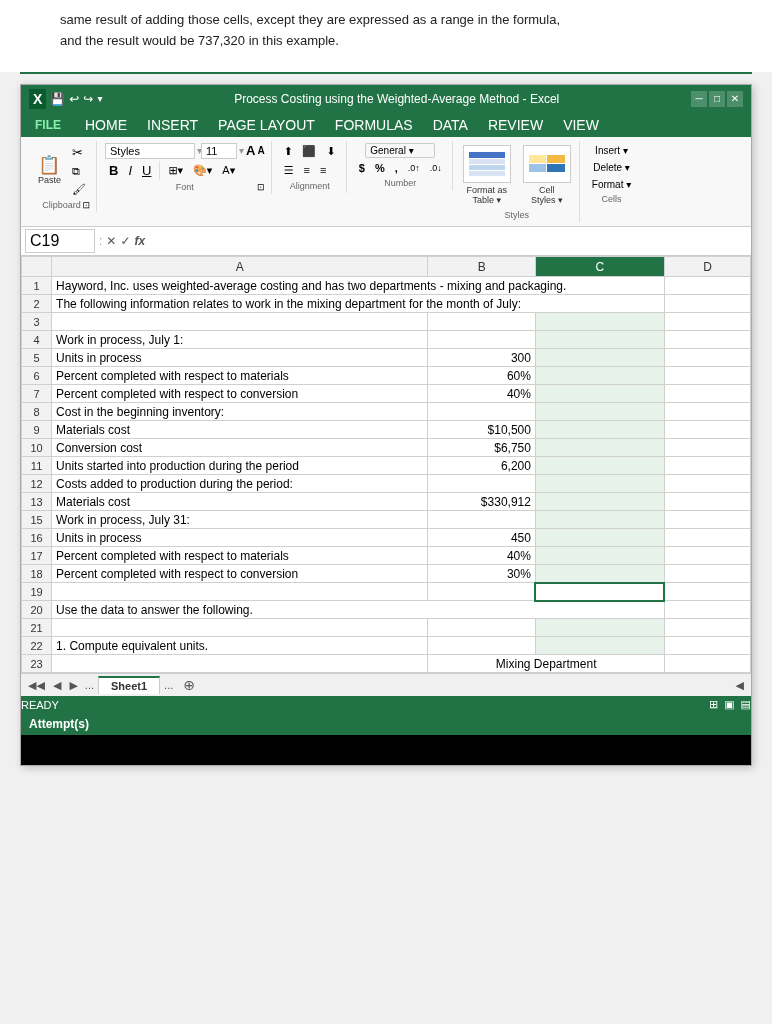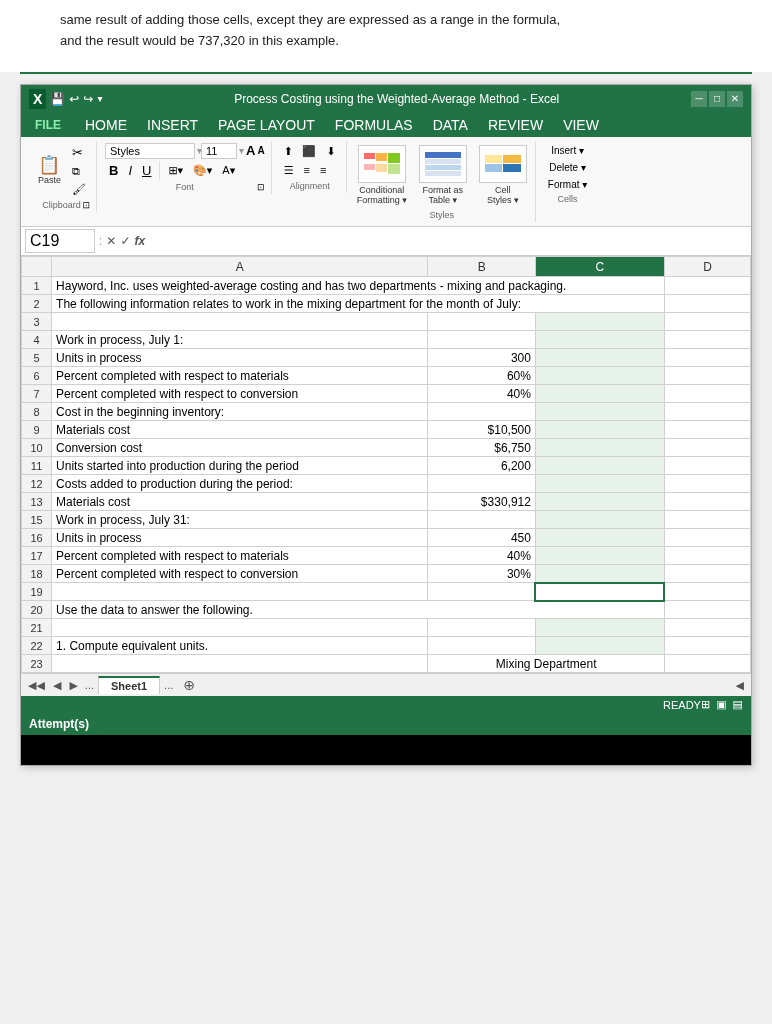--- a/index.html
+++ b/index.html
@@ -330,25 +330,25 @@
       color: #555;
       font-size: 11px;
       cursor: pointer;
       padding: 1px 3px;
     }
 
     
     .status-bar {
       background: #217346;
       color: white;
-      padding: 2px 8px;
-      font-size: 11px;
-      display: flex;
-      align-items: center;
-      justify-content: flex-end;
+      padding: 2px 0;
+      font-size: 11px;
+      display: flex;
+      align-items: center;
+      justify-content: space-between;
     }
     .status-icons {
       display: flex;
       gap: 6px;
       align-items: center;
     }
 
     
     .attempts-bar {
       background: #217346;
@@ -465,37 +465,39 @@
           <div style="display:flex; gap:2px;">
             <div class="rb-btn-small">☰</div>
             <div class="rb-btn-small">≡</div>
             <div class="rb-btn-small">≡</div>
           </div>
         </div>
       </div>
       <div class="ribbon-group-label">Alignment</div>
     </div>
 
+    <div class="ribbon-group">
+      <div class="ribbon-top">
+        <div style="display:flex; flex-direction:column; gap:2px; align-items:center;">
+          <div class="rb-btn-small" style="border:1px solid #ccc; width:70px; padding:1px 4px; font-size:10px;">General ▾</div>
+          <div style="display:flex; gap:2px; align-items:center;">
+            <div class="rb-btn-small" style="font-weight:bold;">$</div>
+            <div class="rb-btn-small" style="font-weight:bold;">%</div>
+            <div class="rb-btn-small" style="font-weight:bold;">,</div>
+            <div class="rb-btn-small" style="font-size:9px;">.0↑</div>
+            <div class="rb-btn-small" style="font-size:9px;">.0↓</div>
+          </div>
+        </div>
+      </div>
+      <div class="ribbon-group-label">Number</div>
+    </div>
 
     <div class="styles-group">
       <div class="styles-top">
 
-        <div class="style-btn-big">
-          <div class="icon-area">
-            <div style="display:grid; grid-template-columns:1fr 1fr 1fr; gap:1px; width:36px;">
-              <div style="height:6px; background:#FF6B6B;"></div>
-              <div style="height:8px; background:#FFB347;"></div>
-              <div style="height:10px; background:#82C91E;"></div>
-              <div style="height:6px; background:#FF6B6B; opacity:0.5;"></div>
-              <div style="height:8px; background:#FFB347; opacity:0.5;"></div>
-              <div style="height:10px; background:#82C91E; opacity:0.5;"></div>
-            </div>
-          </div>
-          <div class="btn-label">Conditional<br>Formatting ▾</div>
-        </div>
 
         <div class="style-btn-big">
           <div class="icon-area">
             <div style="width:36px;">
               <div style="background:#4472C4; height:6px; margin-bottom:1px;"></div>
               <div style="background:#D9E2F3; height:5px; margin-bottom:1px;"></div>
               <div style="background:#BDD7EE; height:5px; margin-bottom:1px;"></div>
               <div style="background:#D9E2F3; height:5px;"></div>
             </div>
           </div>

